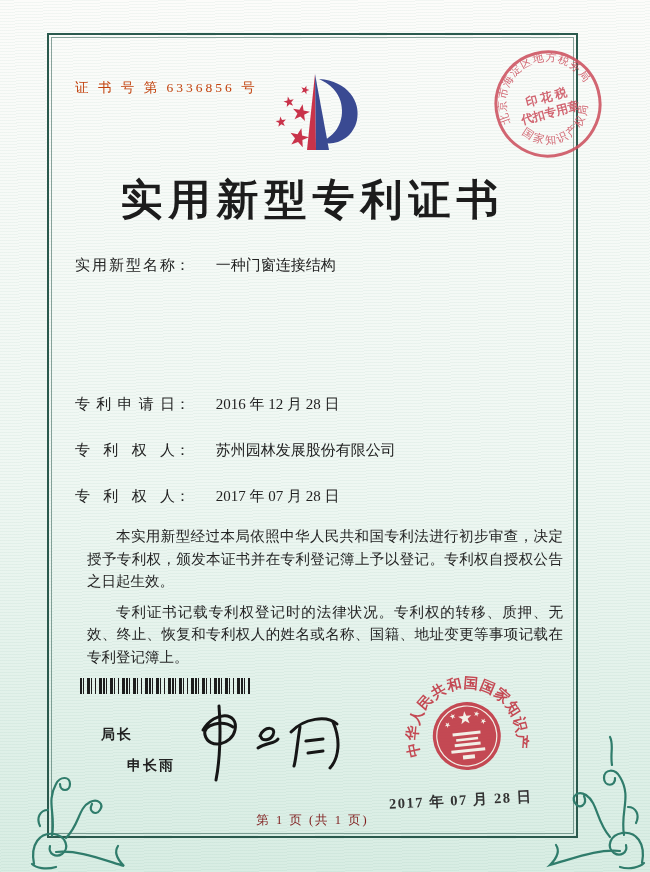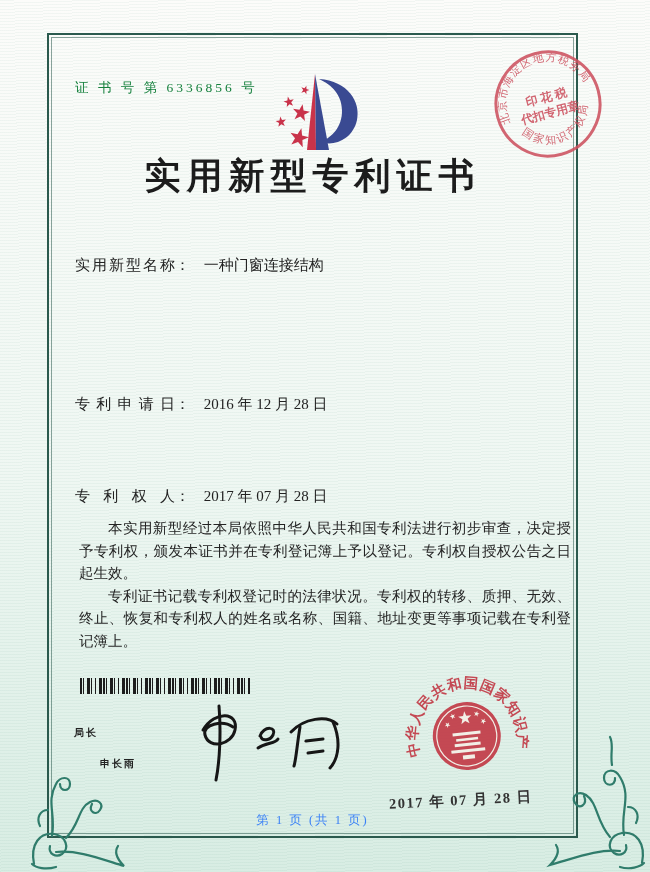--- a/index.html
+++ b/index.html
@@ -17,63 +17,63 @@
       linear-gradient(180deg, rgba(255,255,255,0) 0%, rgba(228,243,236,.55) 55%, rgba(214,236,226,.95) 100%);
   }
   .frame{
     position:absolute;left:47px;top:33px;width:531px;height:805px;
     border:2px solid #2b5a4e;box-sizing:border-box;
   }
   .frame-inner{
     position:absolute;inset:2px;border:1px solid rgba(43,90,78,.55);
   }
   .cert-number{
-    position:absolute;left:75px;top:79px;font-size:13.5px;letter-spacing:3px;color:#15803d;
+    position:absolute;left:75px;top:79px;font-size:13.5px;letter-spacing:3px;color:#c2410c;
   }
   .title{
-    position:absolute;left:47px;top:152px;width:531px;margin:0;
-    text-align:center;font-size:36px;font-weight:600;letter-spacing:6px;color:#1c1c1c;
+    position:absolute;left:47px;top:172px;width:531px;margin:0;
+    text-align:center;font-size:42px;font-weight:600;letter-spacing:6px;color:#1c1c1c;
   }
   .field{position:absolute;left:75px;font-size:15px;color:#222;white-space:nowrap;}
   .flabel{display:inline-block;width:100px;text-align:justify;text-align-last:justify;}
   .fcolon{display:inline-block;}
-  .fvalue{margin-left:10px;}
+  .fvalue{margin-left:22px;}
   .body-text{
     position:absolute;left:79px;top:517px;width:492px;
     font-size:14.5px;line-height:22.5px;text-align:justify;color:#242424;
   }
-  .body-text p{margin:0;text-indent:2em;}
+  .body-text p{margin:8px;text-indent:2em;}
   .barcode{
     position:absolute;left:80px;top:678px;width:170px;height:16px;
     background:
       repeating-linear-gradient(90deg,
         #1d1d1d 0 2px, transparent 2px 3px,
         #1d1d1d 3px 4px, transparent 4px 7px,
         #1d1d1d 7px 10px, transparent 10px 11px,
         #1d1d1d 11px 12px, transparent 12px 15px,
         #1d1d1d 15px 16px, transparent 16px 19px,
         #1d1d1d 19px 22px, transparent 22px 23px);
   }
   .director-title,.director-name{
-    position:absolute;left:74px;font-family:"Liberation Sans","DejaVu Sans",sans-serif;
-    font-weight:600;font-size:10px;color:#222;letter-spacing:2px;
+    position:absolute;left:101px;font-family:"Liberation Sans","DejaVu Sans",sans-serif;
+    font-weight:600;font-size:14px;color:#222;letter-spacing:2px;
   }
   .director-title{top:726px;}
   .director-name{top:757px;margin-left:26px;}
   .signature{position:absolute;left:163px;top:700px;}
   .logo{position:absolute;left:252px;top:64px;}
   .tax-stamp{position:absolute;left:486px;top:42px;}
   .seal{position:absolute;left:401px;top:672px;}
   .seal-date{
     position:absolute;left:389px;top:791px;font-size:14.5px;font-weight:600;
     letter-spacing:1.5px;color:#333;transform:rotate(-3deg);white-space:nowrap;
   }
   .footer{
     position:absolute;left:47px;top:812px;width:531px;text-align:center;
-    font-size:12.5px;letter-spacing:2px;color:#3b82f6;
+    font-size:12.5px;letter-spacing:2px;color:#7f1d1d;
   }
   .flourish-left{position:absolute;left:26px;top:766px;}
   .flourish-right{position:absolute;left:538px;top:735px;}
   svg text{font-family:"Liberation Serif","DejaVu Serif",serif;}
 </style>
 </head>
 <body>
 
 <div class="page">
 
@@ -119,20 +119,24 @@
 
   <h1 class="title">实用新型专利证书</h1>
 
   <div class="field" style="top:256px">
     <span class="flabel">实用新型名称</span><span class="fcolon">：</span>
     <span class="fvalue">一种门窗连接结构</span>
   </div>
   <div class="field" style="top:395px">
     <span class="flabel">专利申请日</span><span class="fcolon">：</span>
     <span class="fvalue">2016 年 12 月 28 日</span>
+  </div>
+  <div class="field" style="top:441px">
+    <span class="flabel">专利权人</span><span class="fcolon">：</span>
+    <span class="fvalue">苏州园林发展股份有限公司</span>
   </div>
   <div class="field" style="top:487px">
     <span class="flabel">专利权人</span><span class="fcolon">：</span>
     <span class="fvalue">2017 年 07 月 28 日</span>
   </div>
 
   <div class="body-text">
     <p>本实用新型经过本局依照中华人民共和国专利法进行初步审查，决定授予专利权，颁发本证书并在专利登记簿上予以登记。专利权自授权公告之日起生效。</p>
     <p>专利证书记载专利权登记时的法律状况。专利权的转移、质押、无效、终止、恢复和专利权人的姓名或名称、国籍、地址变更等事项记载在专利登记簿上。</p>
   </div>

